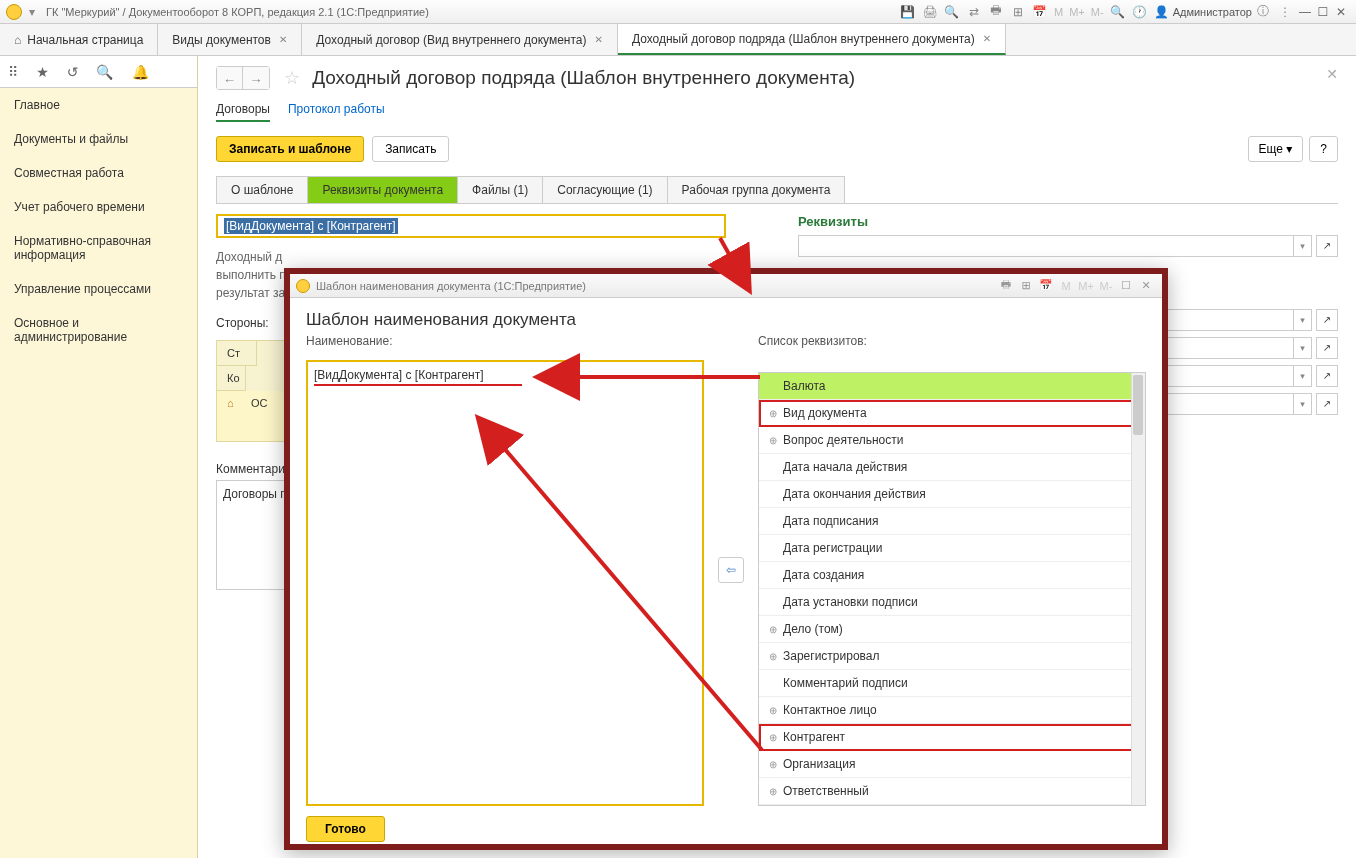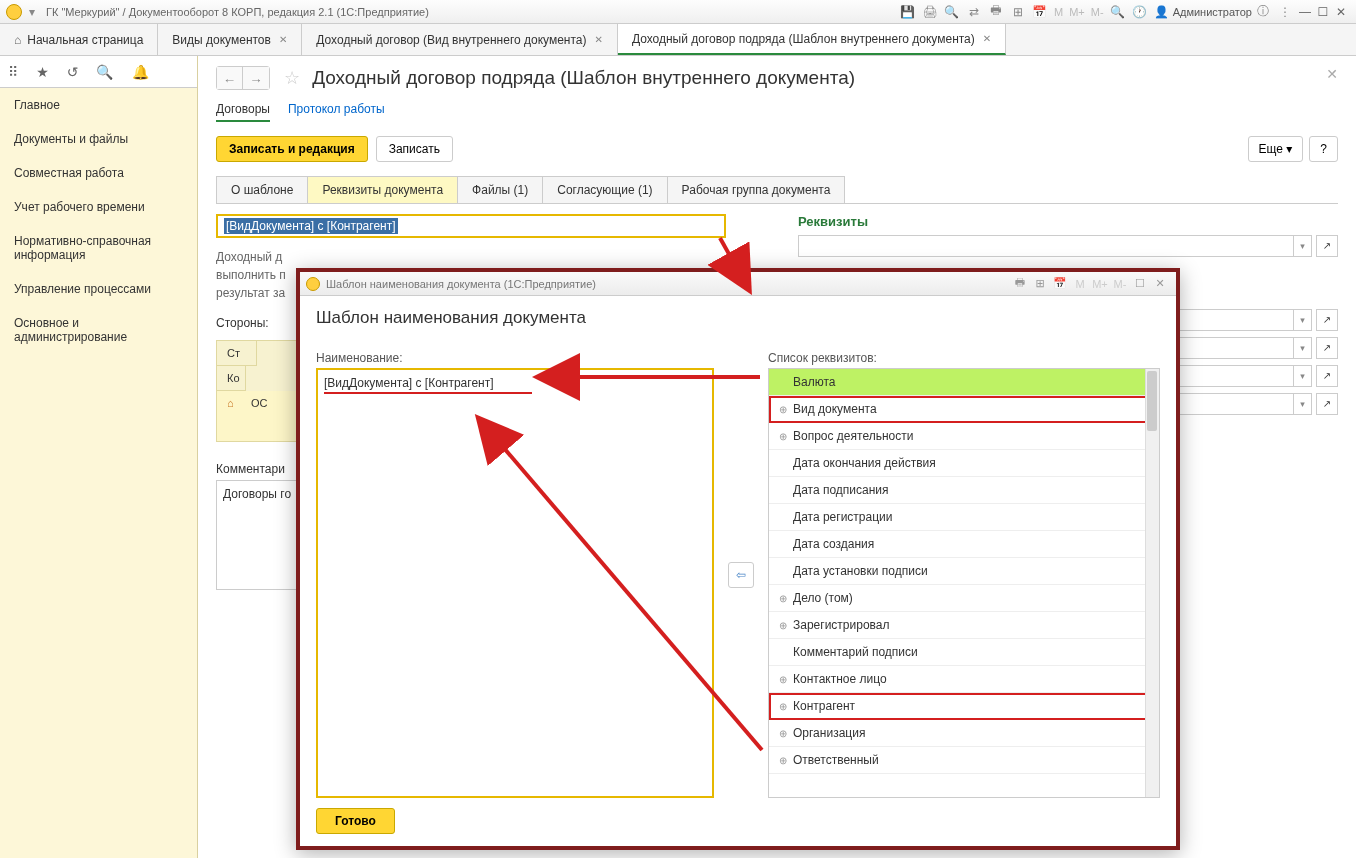--- a/index.html
+++ b/index.html
@@ -46,21 +46,21 @@
 
 .action-row { margin-top: 14px; display: flex; align-items: center; }
 .btn-primary { background: #ffd633; border: 1px solid #c9a800; padding: 5px 12px; font-weight: bold; font-size: 12px; border-radius: 3px; cursor: pointer; }
 .btn-secondary { background: #fff; border: 1px solid #ccc; padding: 5px 12px; font-size: 12px; border-radius: 3px; margin-left: 8px; cursor: pointer; }
 .action-right { margin-left: auto; display: flex; gap: 6px; }
 .btn-more { background: #fff; border: 1px solid #ccc; padding: 5px 10px; font-size: 12px; border-radius: 3px; }
 .btn-help { background: #fff; border: 1px solid #ccc; padding: 5px 10px; font-size: 12px; border-radius: 3px; }
 
 .sub-tabs { margin-top: 14px; display: flex; border-bottom: 1px solid #ccc; }
 .sub-tab { padding: 6px 14px; border: 1px solid #ccc; border-bottom: none; background: #f5f5f5; font-size: 12px; cursor: pointer; margin-right: -1px; }
-.sub-tab.active { background: #fef9c3; }
+.sub-tab.active { background: #84cc16; }
 
 .form-area { display: flex; margin-top: 10px; gap: 30px; }
 .form-left { flex: 1; }
 .form-right { width: 540px; }
 
 .selected-field { border: 2px solid #e6b800; padding: 3px 6px; background: #fff; width: 510px; }
 .selected-field .sel-text { background: #3a6ea5; color: #fff; padding: 1px 2px; }
 
 .form-text-lines { margin-top: 10px; font-size: 12px; color: #666; line-height: 1.5; }
 .sides-label { margin-top: 14px; font-size: 12px; }
@@ -76,36 +76,36 @@
 .table-stub .th-row { display: flex; background: #f7f2d0; }
 .table-stub .th-cell { padding: 6px 10px; border-right: 1px solid #e0d8a0; border-bottom: 1px solid #e0d8a0; font-size: 11px; }
 .table-stub .td-row { display: flex; background: #fdf6c8; }
 .table-stub .td-cell { padding: 6px 10px; font-size: 11px; }
 .home-sm { color: #c97a2a; }
 
 .comment-label { margin-top: 20px; font-size: 12px; }
 .comment-box { margin-top: 4px; border: 1px solid #ccc; padding: 6px; height: 110px; font-size: 12px; }
 
 
-.modal { position: absolute; left: 296px; top: 268px; width: 884px; height: 582px; background: #fff; border: 4px solid #7f1d1d; box-shadow: 0 4px 20px rgba(0,0,0,0.3); }
+.modal { position: absolute; left: 284px; top: 268px; width: 884px; height: 582px; background: #fff; border: 6px solid #7f1d1d; box-shadow: 0 4px 20px rgba(0,0,0,0.3); }
 .modal-titlebar { height: 24px; background: linear-gradient(#fafafa,#ececec); border-bottom: 1px solid #ccc; display: flex; align-items: center; padding: 0 6px; }
 .modal-titlebar .logo-sm { width: 14px; height: 14px; border-radius: 50%; background: #ffcf3f; border: 1px solid #c99a00; margin-right: 6px; }
 .modal-titlebar .mt-text { color: #777; font-size: 11px; }
 .modal-titlebar .mt-spacer { flex: 1; }
 .modal-titlebar .mt-icon { width: 16px; margin: 0 2px; color: #999; font-size: 11px; text-align: center; }
 .modal-body { padding: 12px 16px; height: calc(100% - 24px); display: flex; flex-direction: column; }
-.modal-h1 { font-size: 17px; color: #333; margin-bottom: 23px; }
+.modal-h1 { font-size: 17px; color: #333; margin-bottom: 4px; }
 .modal-content { flex: 1; display: flex; gap: 12px; }
 .mc-left { width: 398px; display: flex; flex-direction: column; }
-.mc-label { font-size: 12px; color: #555; margin-bottom: 3px; }
+.mc-label { font-size: 12px; color: #555; margin-bottom: 12px; }
 .mc-textarea { flex: 1; border: 2px solid #e6b800; padding: 6px; font-size: 12px; position: relative; }
 .mc-textarea .underline { position: absolute; left: 6px; top: 22px; width: 208px; height: 2px; background: #d41f1f; }
 .mc-mid { width: 30px; display: flex; align-items: center; justify-content: center; }
 .mc-arrow-btn { width: 26px; height: 26px; border: 1px solid #ccc; border-radius: 3px; background: #fff; display: flex; align-items: center; justify-content: center; color: #4a86c7; }
-.mc-right { flex: 1; display: flex; flex-direction: column; }
+.mc-right { flex: 1; display: flex; flex-direction: column; gap: 12px; }
 .req-list { flex: 1; border: 1px solid #ccc; overflow-y: auto; position: relative; }
 .req-item { padding: 6px 10px; border-bottom: 1px solid #eee; font-size: 12px; display: flex; align-items: center; }
 .req-item .plus { width: 14px; color: #999; font-size: 10px; }
 .req-item.hl { background: #bef264; }
 .req-item.boxed { outline: 2px solid #d41f1f; outline-offset: -2px; }
 .scrollbar-stub { position: absolute; right: 0; top: 0; bottom: 0; width: 14px; background: #f0f0f0; border-left: 1px solid #ddd; }
 .scrollbar-thumb { position: absolute; right: 2px; top: 2px; width: 10px; height: 60px; background: #ccc; border-radius: 2px; }
 
 .modal-footer { margin-top: 10px; }
 .btn-ready { background: #ffd633; border: 1px solid #c9a800; padding: 5px 18px; font-weight: bold; font-size: 12px; border-radius: 3px; }
@@ -189,21 +189,21 @@
       <span class="star-icon">☆</span>
       <span class="content-title">Доходный договор подряда (Шаблон внутреннего документа)</span>
     </div>
 
     <div class="view-tabs">
       <span class="vt active">Договоры</span>
       <span class="vt link">Протокол работы</span>
     </div>
 
     <div class="action-row">
-      <button class="btn-primary">Записать и редакция</button>
+      <button class="btn-primary">Записать и шаблоне</button>
       <button class="btn-secondary">Записать</button>
       <div class="action-right">
         <button class="btn-more"><span>Еще</span> ▾</button>
         <button class="btn-help">?</button>
       </div>
     </div>
 
     <div class="sub-tabs">
       <div class="sub-tab">О шаблоне</div>
       <div class="sub-tab active">Реквизиты документа</div>
@@ -322,20 +322,24 @@
             <div class="req-item boxed">
               <span class="plus">⊕</span>
               <span>Вид документа</span>
             </div>
             <div class="req-item">
               <span class="plus">⊕</span>
               <span>Вопрос деятельности</span>
             </div>
             <div class="req-item">
               <span class="plus"></span>
+              <span>Дата начала действия</span>
+            </div>
+            <div class="req-item">
+              <span class="plus"></span>
               <span>Дата окончания действия</span>
             </div>
             <div class="req-item">
               <span class="plus"></span>
               <span>Дата подписания</span>
             </div>
             <div class="req-item">
               <span class="plus"></span>
               <span>Дата регистрации</span>
             </div>

